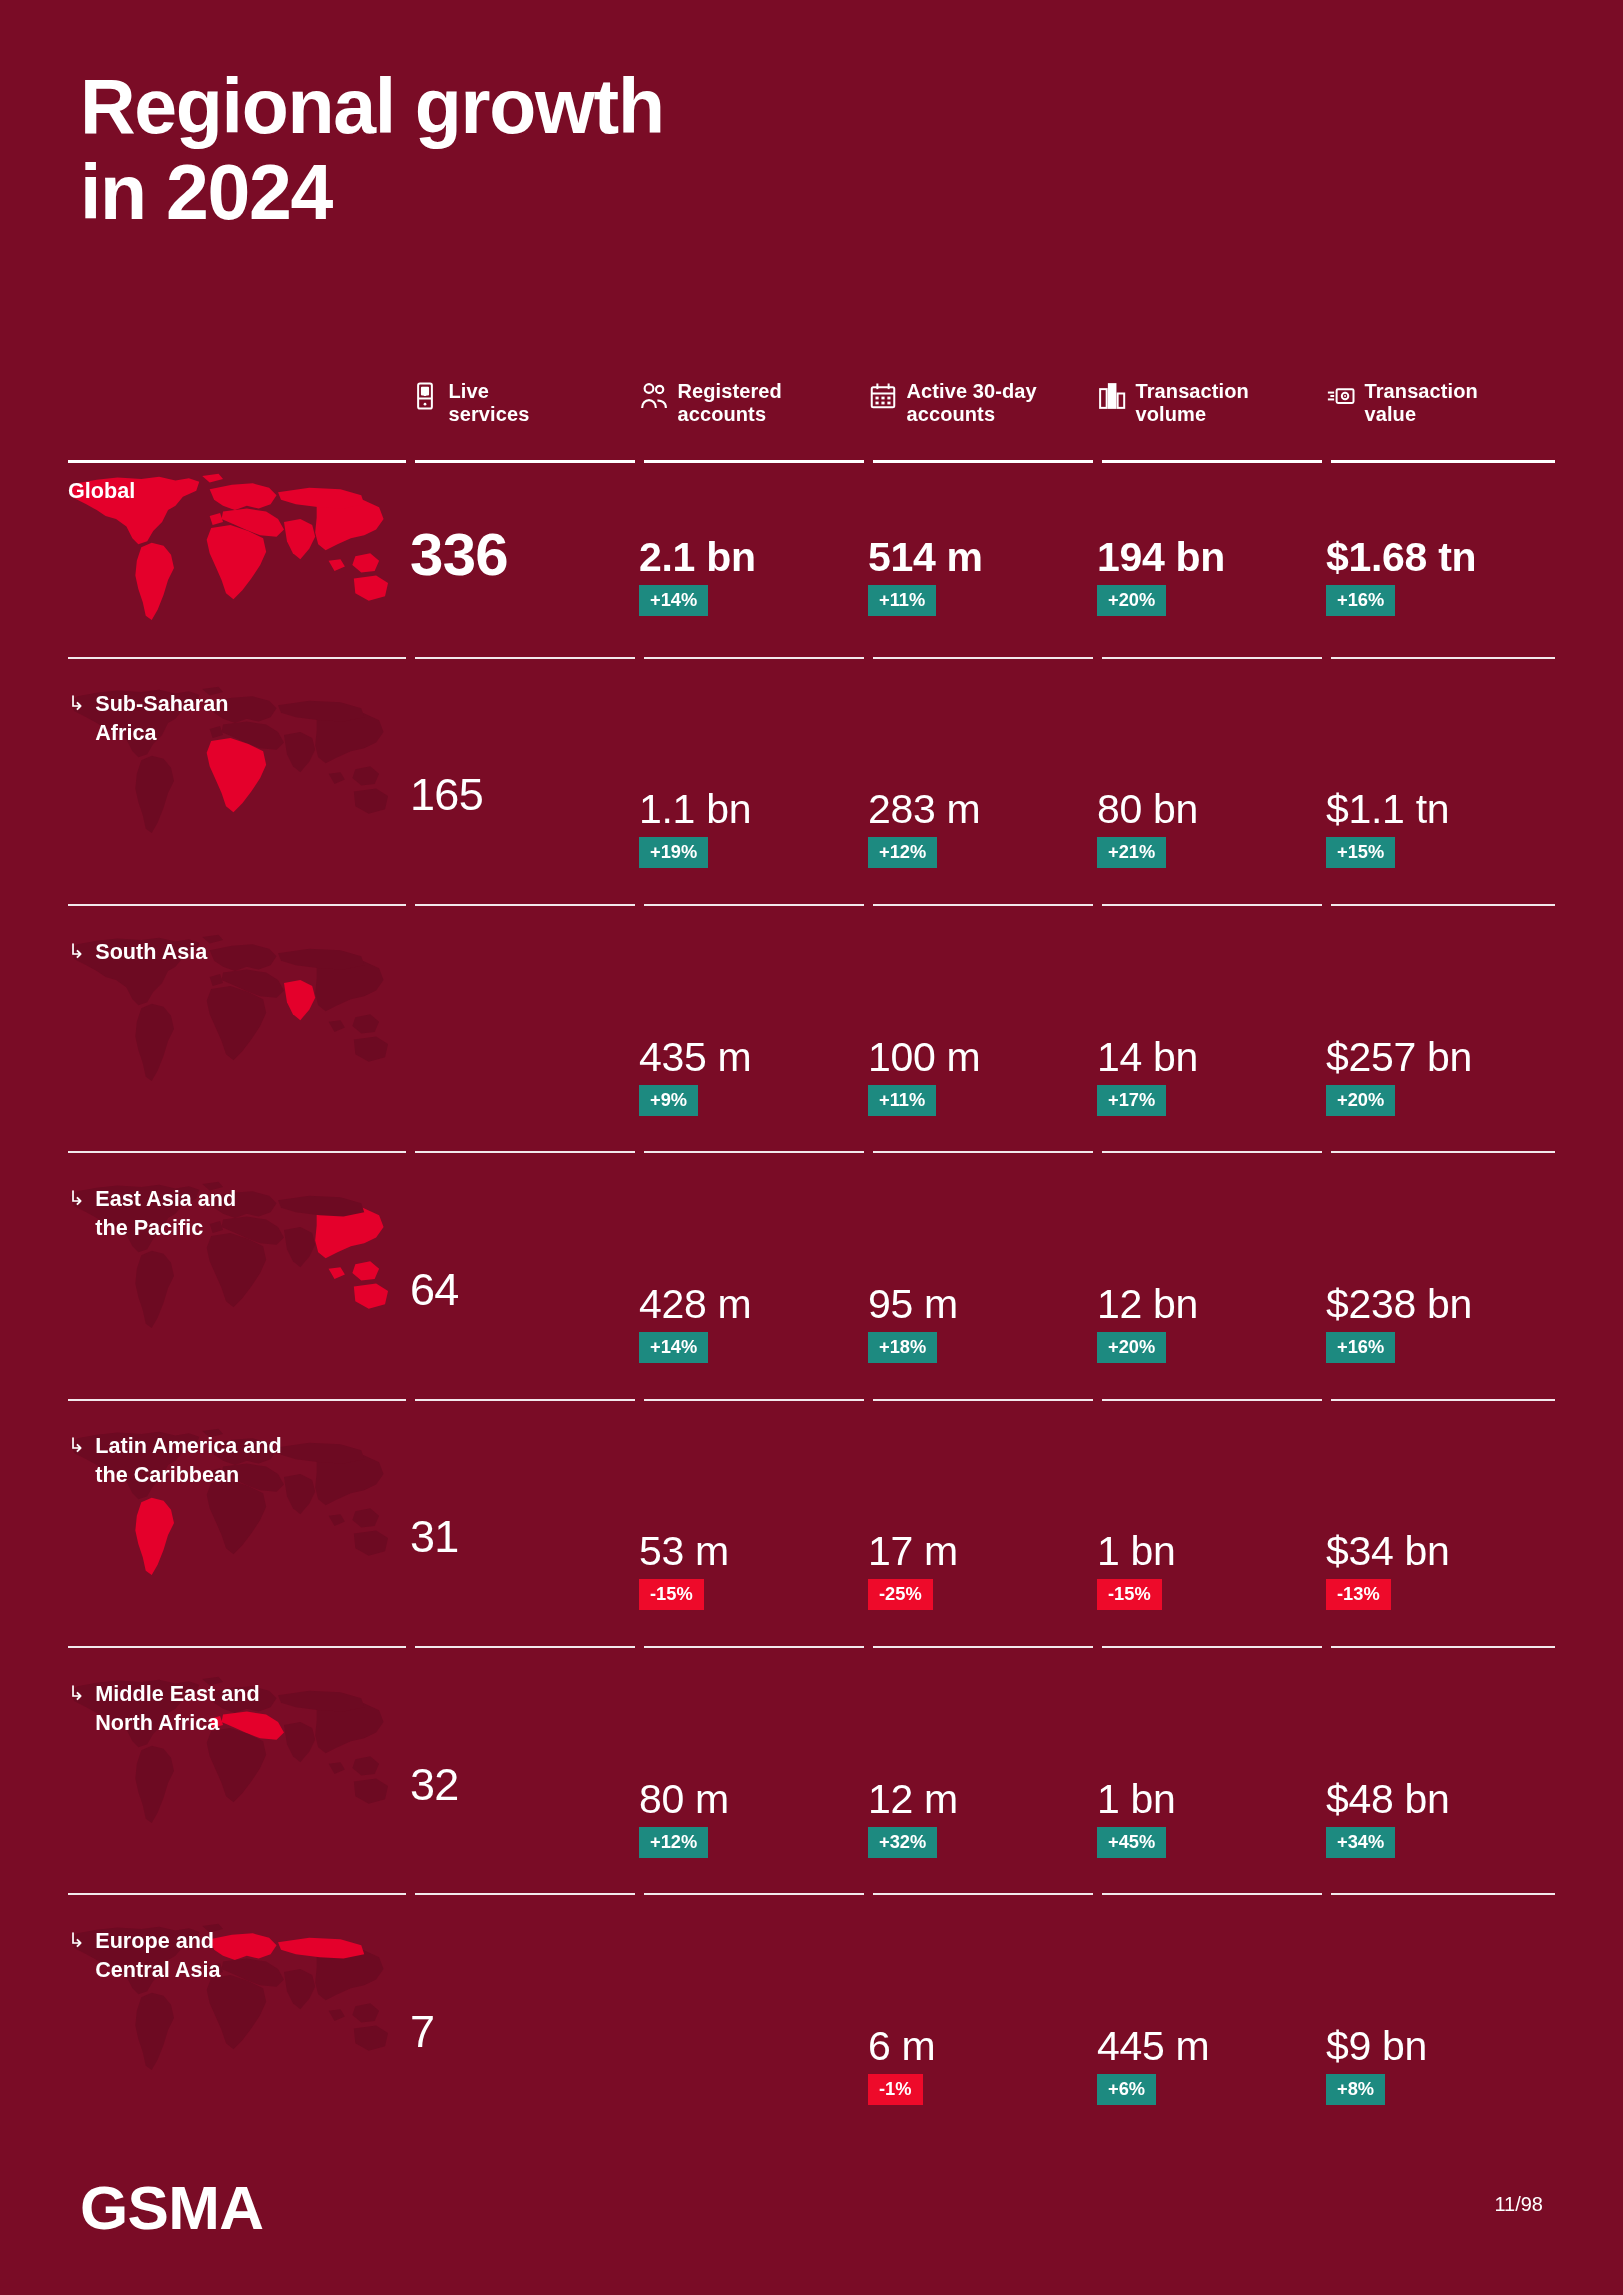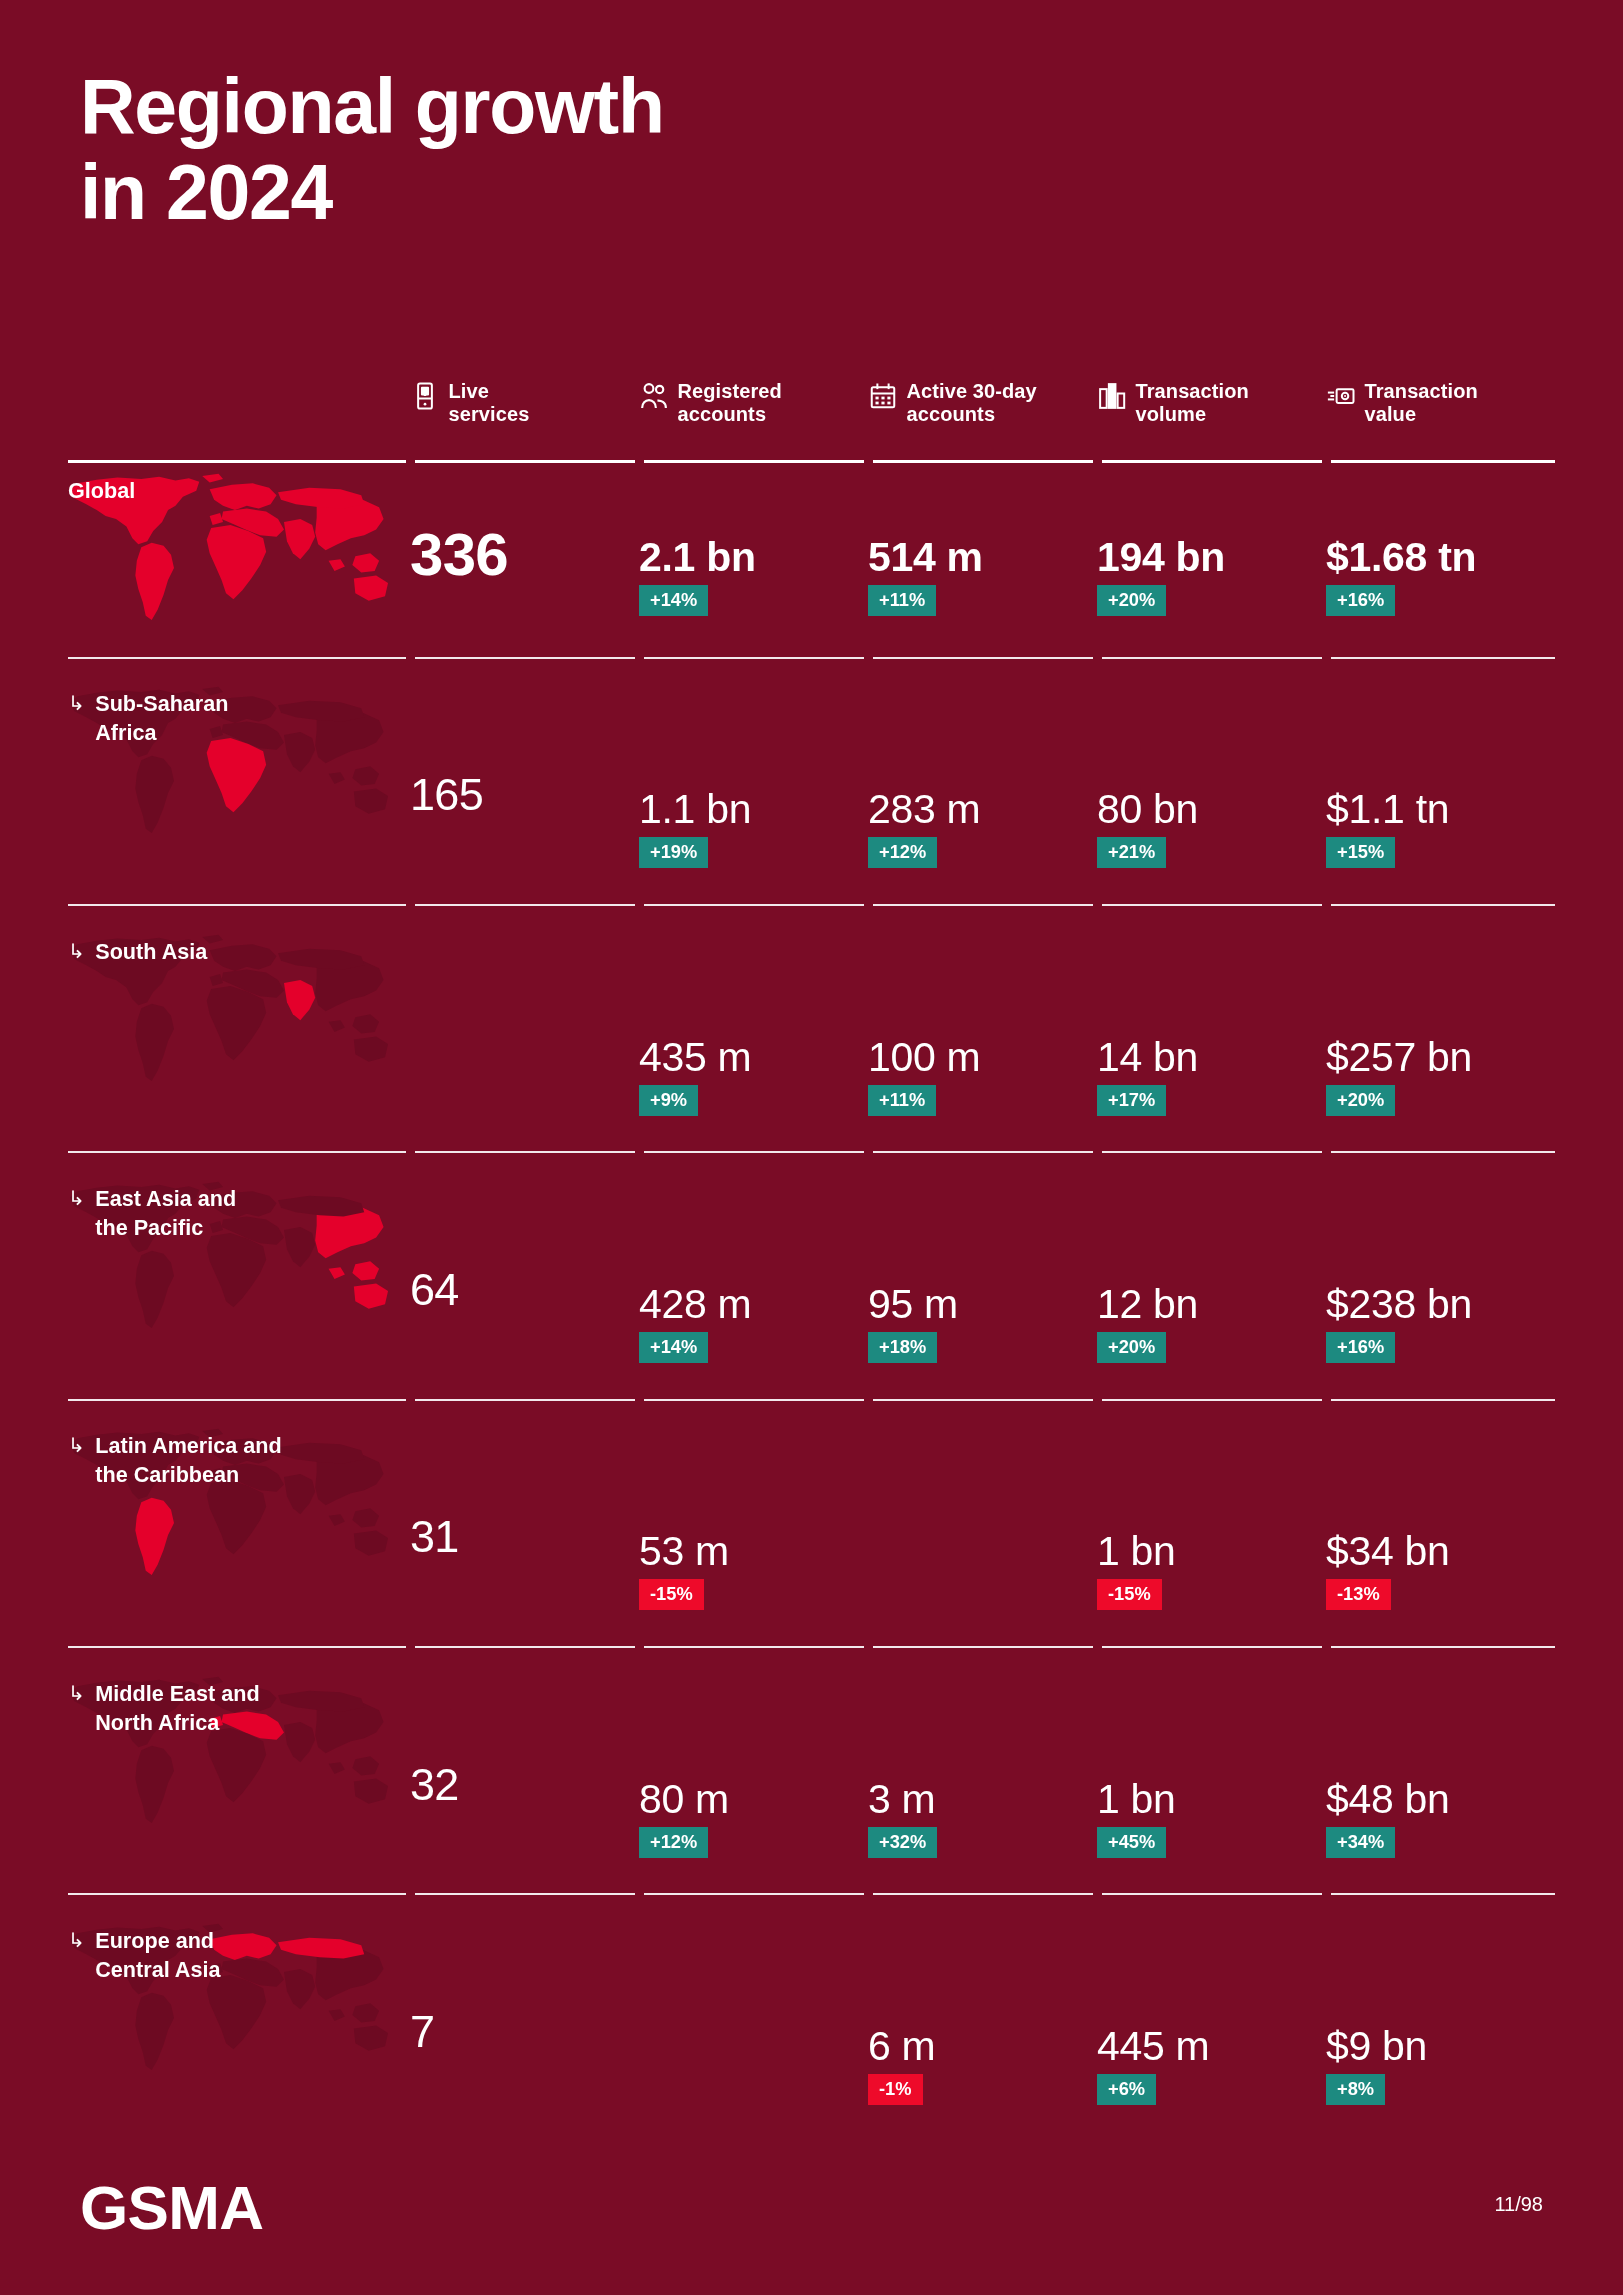--- a/index.html
+++ b/index.html
@@ -440,20 +440,24 @@
              <span>Latin America and
 the Caribbean</span>
            </div>
       <div class="mcell" style="position:absolute;left:342px;top:0;width:216px;height:100%">
              <div class="live-num" style="top:96px">31</div>
            </div>
       <div class="mcell" style="position:absolute;left:571px;top:0;width:216px;height:100%">
                <div class="mvalue" style="top:110px">53 m</div>
                <div class="badge neg" style="top:161px">-15%</div>
              </div>
+      <div class="mcell" style="position:absolute;left:800px;top:0;width:216px;height:100%">
+               <div class="mvalue" style="top:110px">17 m</div>
+               <div class="badge neg" style="top:161px">-25%</div>
+             </div>
       <div class="mcell" style="position:absolute;left:1029px;top:0;width:216px;height:100%">
                <div class="mvalue" style="top:110px">1 bn</div>
                <div class="badge neg" style="top:161px">-15%</div>
              </div>
       <div class="mcell" style="position:absolute;left:1258px;top:0;width:216px;height:100%">
                <div class="mvalue" style="top:110px">$34 bn</div>
                <div class="badge neg" style="top:161px">-13%</div>
              </div>
     </div>
     <div class="rule thin" style="left:0px;width:338px;top:1270px"></div>
@@ -482,21 +486,21 @@
 North Africa</span>
            </div>
       <div class="mcell" style="position:absolute;left:342px;top:0;width:216px;height:100%">
              <div class="live-num" style="top:96px">32</div>
            </div>
       <div class="mcell" style="position:absolute;left:571px;top:0;width:216px;height:100%">
                <div class="mvalue" style="top:110px">80 m</div>
                <div class="badge" style="top:161px">+12%</div>
              </div>
       <div class="mcell" style="position:absolute;left:800px;top:0;width:216px;height:100%">
-               <div class="mvalue" style="top:110px">3 m</div>
+               <div class="mvalue" style="top:110px">12 m</div>
                <div class="badge" style="top:161px">+32%</div>
              </div>
       <div class="mcell" style="position:absolute;left:1029px;top:0;width:216px;height:100%">
                <div class="mvalue" style="top:110px">1 bn</div>
                <div class="badge" style="top:161px">+45%</div>
              </div>
       <div class="mcell" style="position:absolute;left:1258px;top:0;width:216px;height:100%">
                <div class="mvalue" style="top:110px">$48 bn</div>
                <div class="badge" style="top:161px">+34%</div>
              </div>

